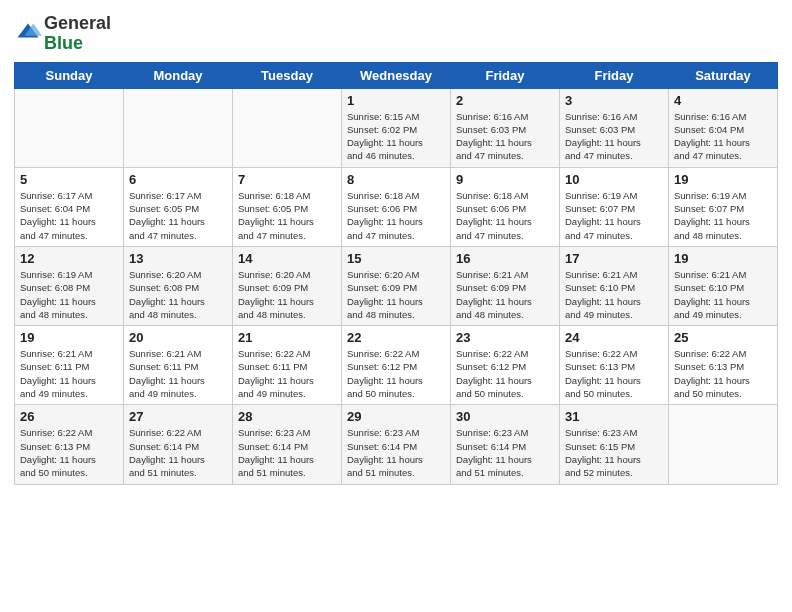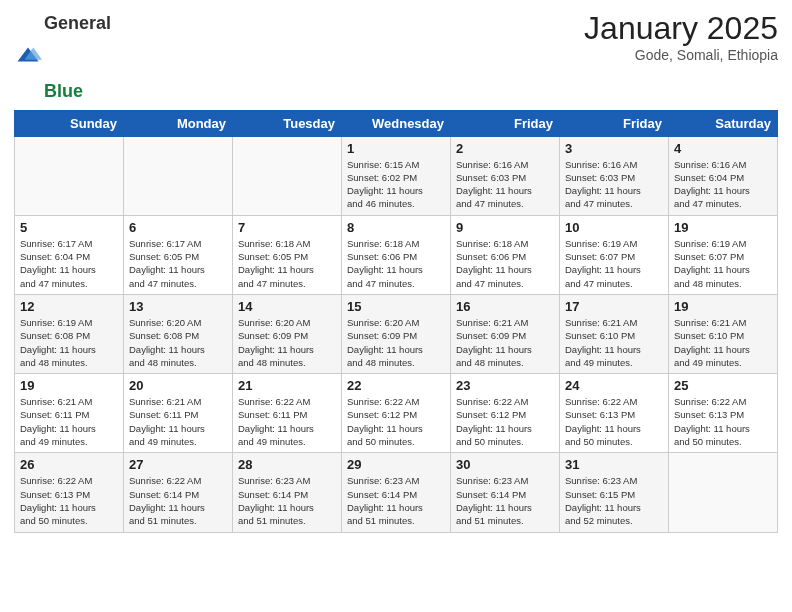--- a/index.html
+++ b/index.html
@@ -24,21 +24,20 @@
     }
     .logo {
       display: flex;
       align-items: center;
       margin-top: 4px;
     }
     .logo-text {
       display: flex;
       flex-direction: column;
       line-height: 1.1;
-      gap: 48px;
     }
     .logo-general {
       font-size: 18px;
       font-weight: bold;
       color: #333;
     }
     .logo-blue {
       font-size: 18px;
       font-weight: bold;
       color: #15803d;
@@ -61,21 +60,21 @@
       color: #555;
     }
     .calendar {
       width: 100%;
       border-collapse: collapse;
       border: 1px solid #ccc;
     }
     .calendar th {
       background: #1a5fb4;
       color: #fff;
-      text-align: right;
+      text-align: center;
       padding: 5px 6px;
       font-size: 13px;
       font-weight: bold;
       border: 1px solid #1a5fb4;
     }
     .calendar td {
       vertical-align: top;
       padding: 4px 5px;
       border: 1px solid #ccc;
       width: calc(100% / 7);
@@ -111,24 +110,20 @@
   <div class="header">
     <div class="logo">
       <svg class="logo-icon" viewBox="0 0 32 32">
         <polygon points="16,4 28,20 4,20" fill="#1a5fb4"></polygon>
         <polygon points="22,4 32,18 12,18" fill="#5ba3e0" opacity="0.7"></polygon>
       </svg>
       <div class="logo-text">
         <span class="logo-general">General</span>
         <span class="logo-blue">Blue</span>
       </div>
-    </div>
-    <div class="title-block">
-      <div class="month-title">January 2025</div>
-      <div class="subtitle">Gode, Somali, Ethiopia</div>
     </div>
   </div>
 
   <table class="calendar">
     <thead>
       <tr>
         <th>Sunday</th>
         <th>Monday</th>
         <th>Tuesday</th>
         <th>Wednesday</th>

